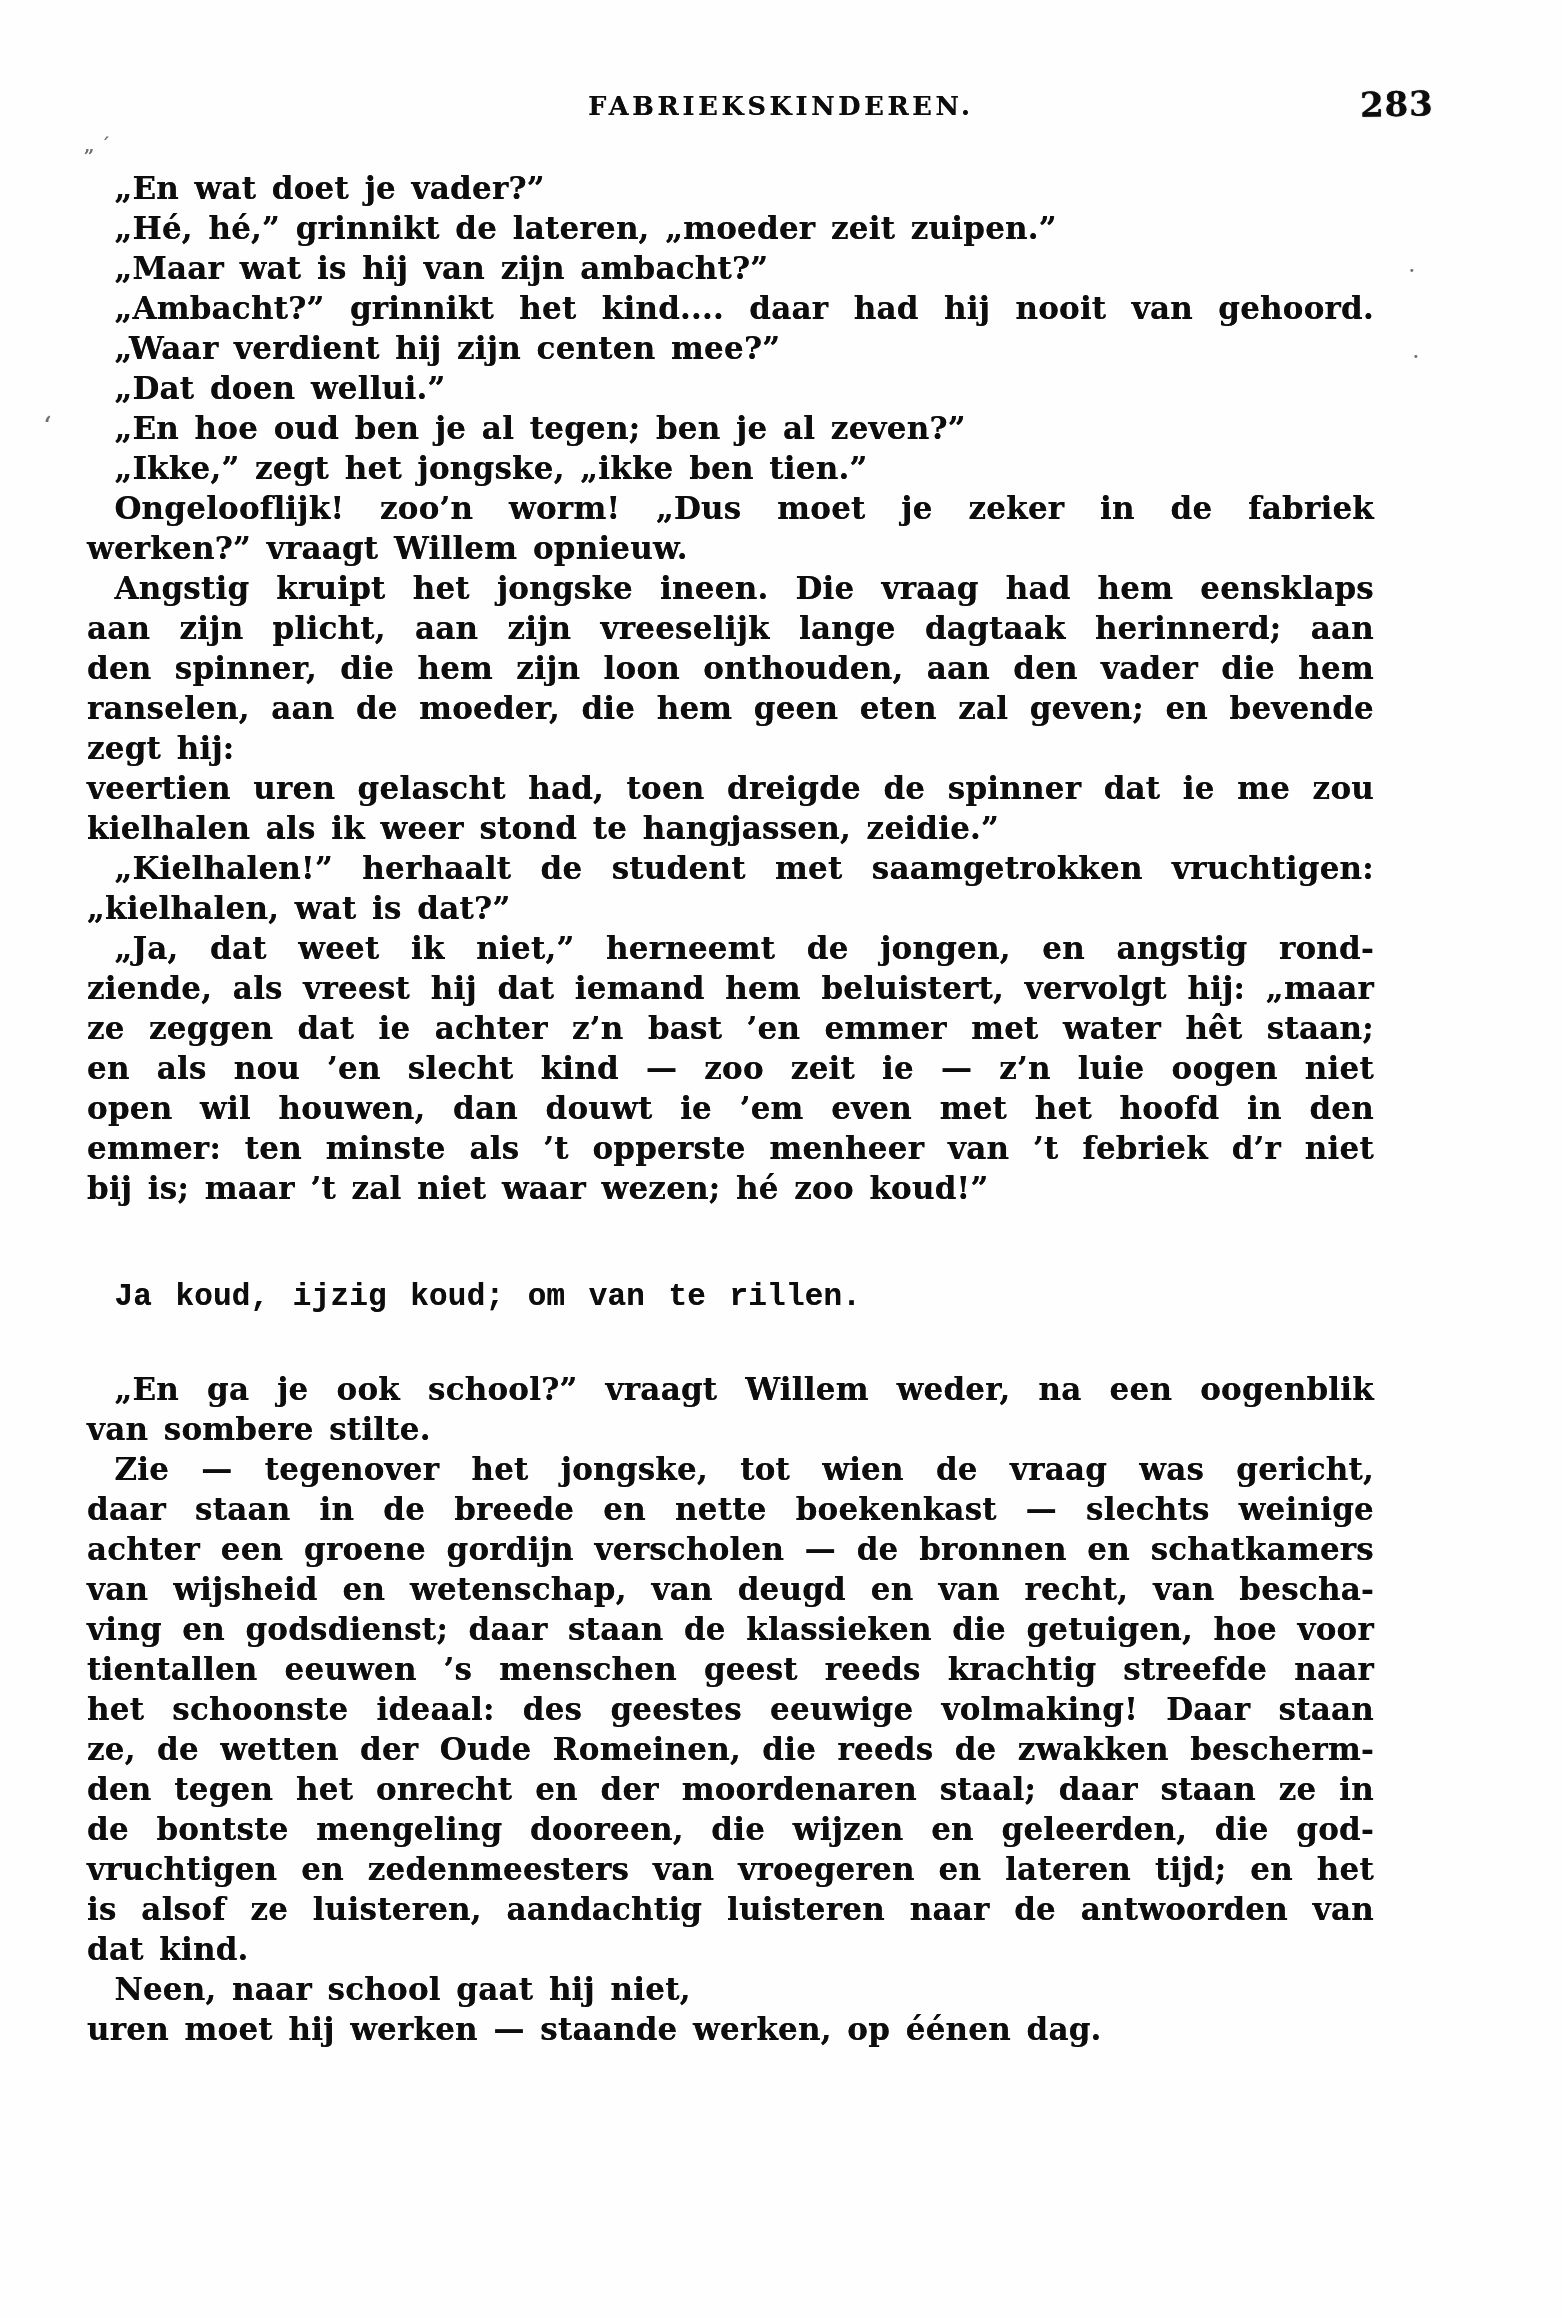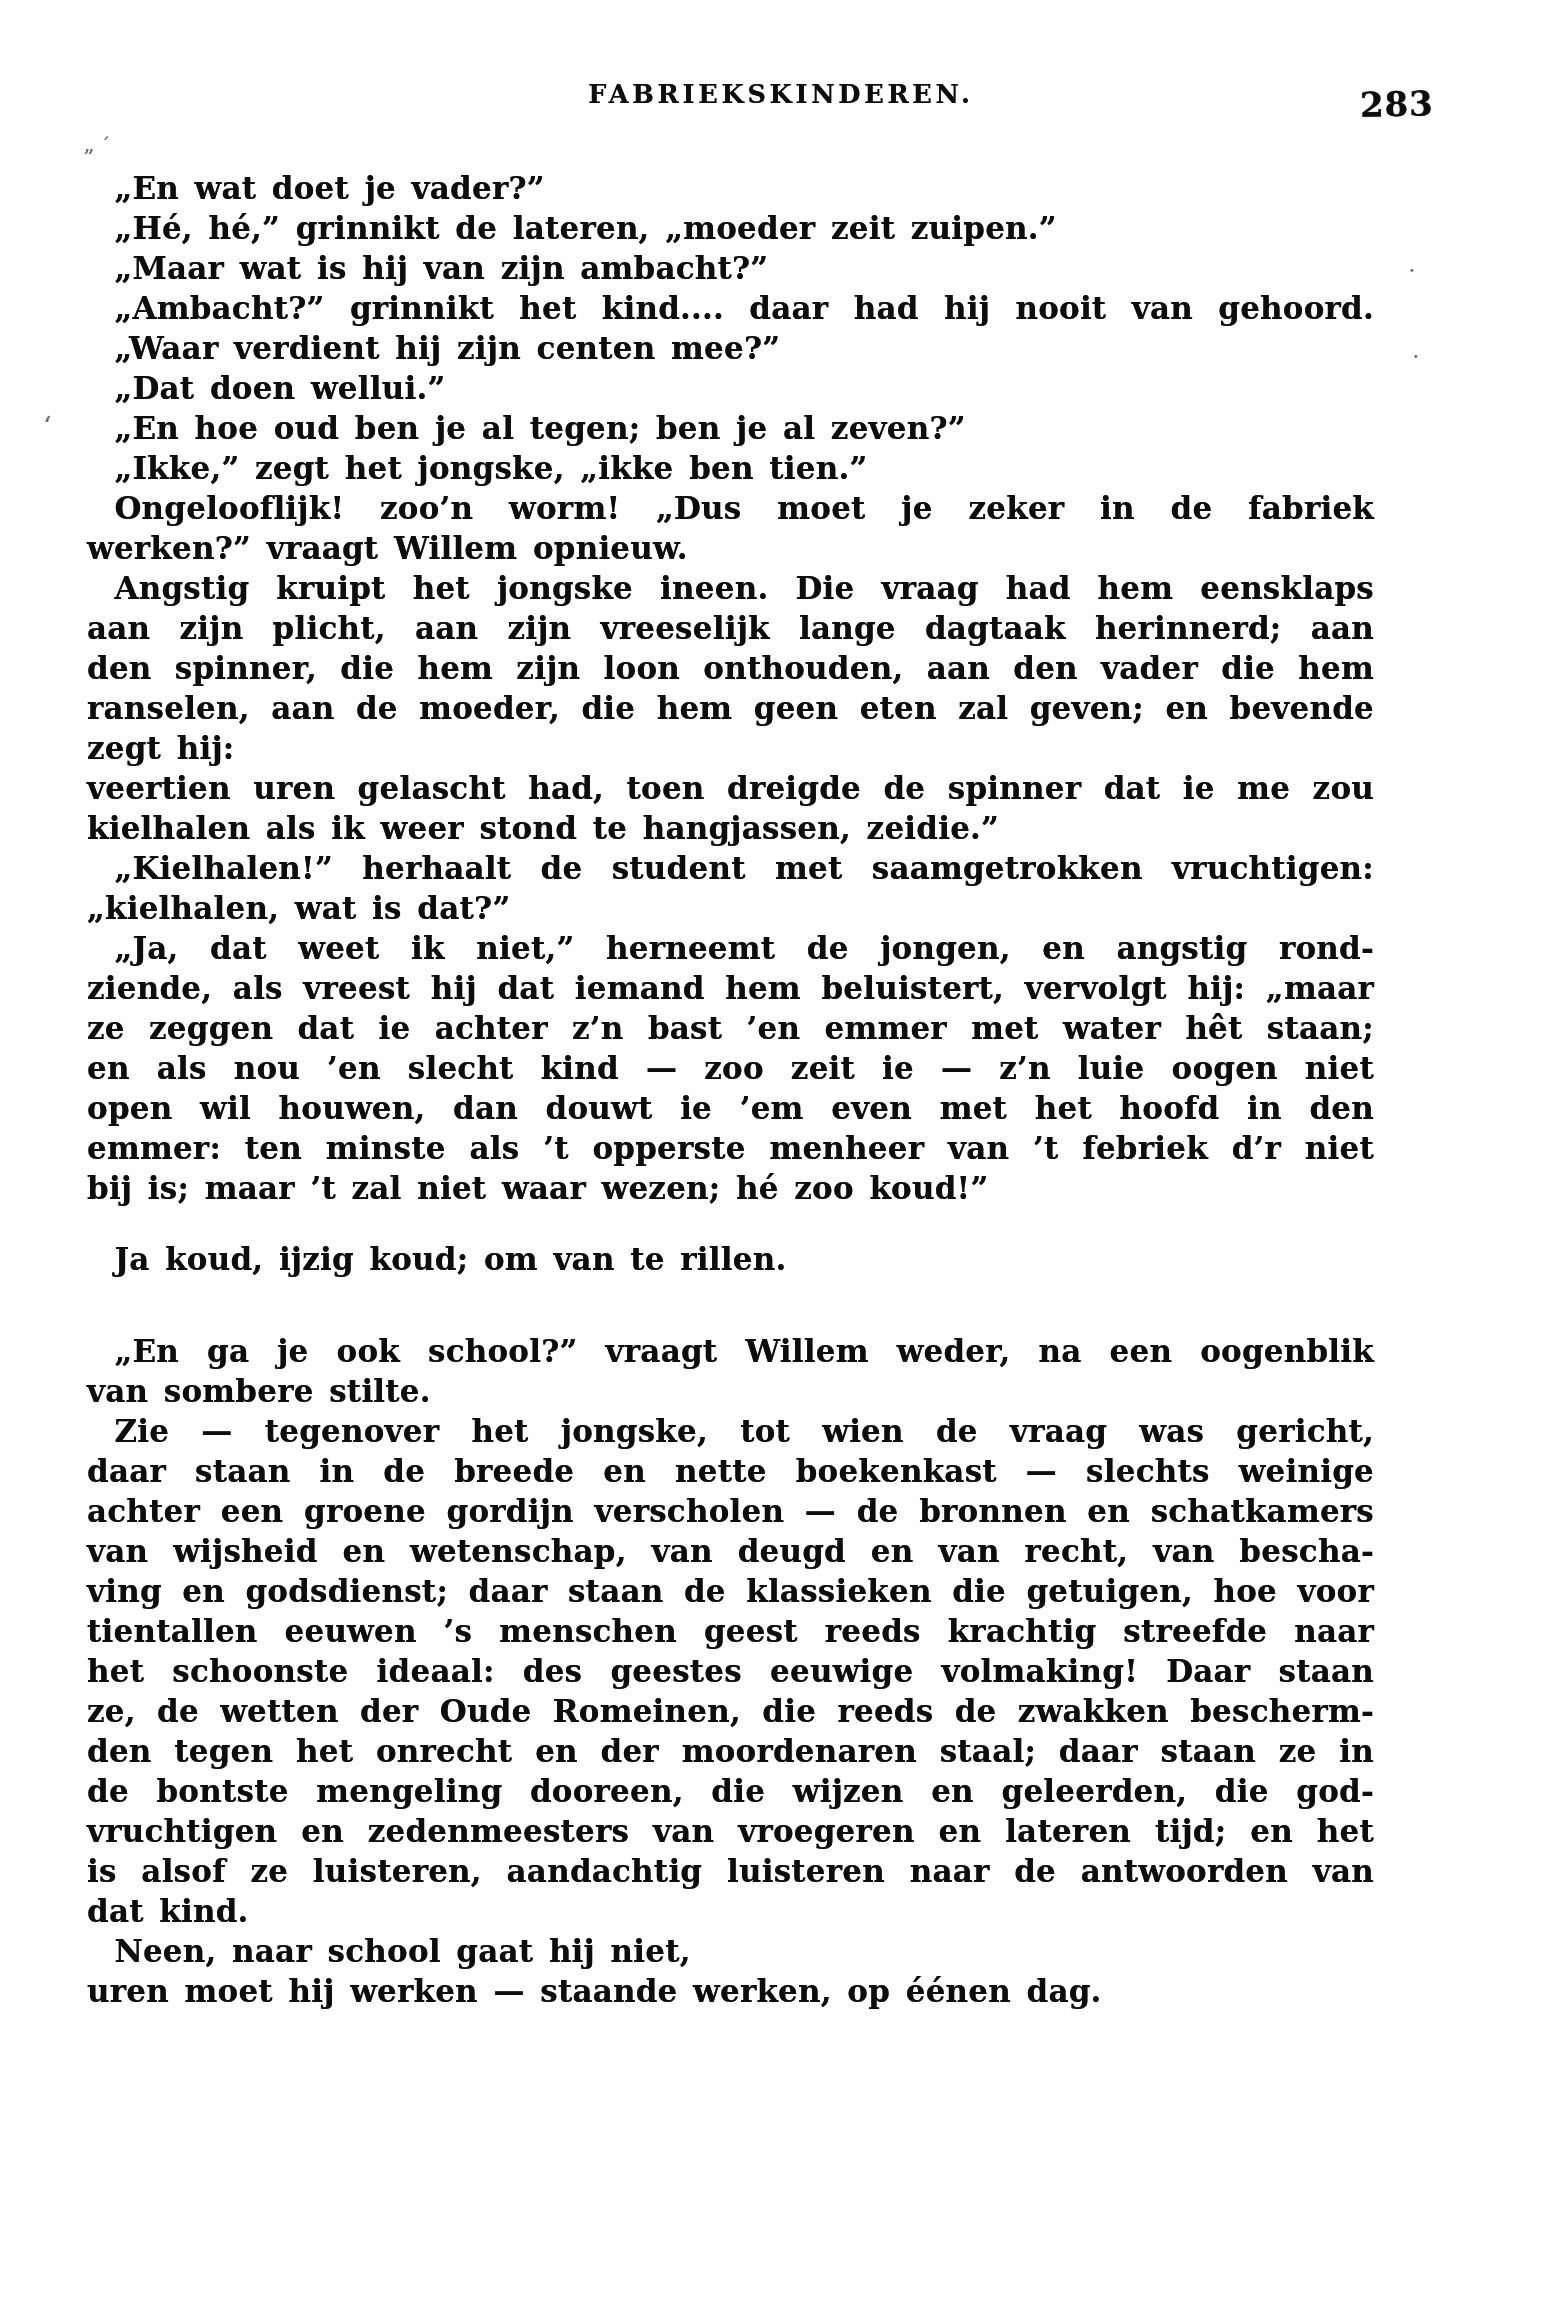--- a/index.html
+++ b/index.html
@@ -11,21 +11,21 @@
     position: relative;
     width: 1562px;
     height: 2318px;
     background: #fefefe;
     color: #0d0d0d;
     font-family: "DejaVu Serif", "Liberation Serif", serif;
     overflow: hidden;
   }
   .running-title {
     position: absolute;
-    top: 79px;
+    top: 91px;
     left: 0;
     width: 1562px;
     text-align: center;
     font-size: 25.6px;
     font-weight: bold;
     letter-spacing: 3.7px;
     text-shadow: 0 0 0.5px rgba(0,0,0,0.75);
   }
   .page-number {
     position: absolute;
@@ -107,21 +107,21 @@
       <div class="line">kielhalen als ik weer stond te hangjassen, zeidie.”</div>
       <div class="line indent just">„Kielhalen!” herhaalt de student met saamgetrokken vruchtigen:</div>
       <div class="line">„kielhalen, wat is dat?”</div>
       <div class="line indent just">„Ja, dat weet ik niet,” herneemt de jongen, en angstig rond-</div>
       <div class="line just">ziende, als vreest hij dat iemand hem beluistert, vervolgt hij: „maar</div>
       <div class="line just">ze zeggen dat ie achter z’n bast ’en emmer met water hêt staan;</div>
       <div class="line just">en als nou ’en slecht kind — zoo zeit ie — z’n luie oogen niet</div>
       <div class="line just">open wil houwen, dan douwt ie ’em even met het hoofd in den</div>
       <div class="line just">emmer: ten minste als ’t opperste menheer van ’t febriek d’r niet</div>
       <div class="line">bij is; maar ’t zal niet waar wezen; hé zoo koud!”</div>
-      <div class="line indent" style="margin-top: 31px;">Ja koud, ijzig koud; om van te rillen.</div>
+      <div class="line indent" style="margin-top: 69px; font-family: Liberation Mono, monospace;">Ja koud, ijzig koud; om van te rillen.</div>
       <div class="line indent just" style="margin-top: 52px;">„En ga je ook school?” vraagt Willem weder, na een oogenblik</div>
       <div class="line">van sombere stilte.</div>
       <div class="line indent just">Zie — tegenover het jongske, tot wien de vraag was gericht,</div>
       <div class="line just">daar staan in de breede en nette boekenkast — slechts weinige</div>
       <div class="line just">achter een groene gordijn verscholen — de bronnen en schatkamers</div>
       <div class="line just">van wijsheid en wetenschap, van deugd en van recht, van bescha-</div>
       <div class="line just">ving en godsdienst; daar staan de klassieken die getuigen, hoe voor</div>
       <div class="line just">tientallen eeuwen ’s menschen geest reeds krachtig streefde naar</div>
       <div class="line just">het schoonste ideaal: des geestes eeuwige volmaking! Daar staan</div>
       <div class="line just">ze, de wetten der Oude Romeinen, die reeds de zwakken bescherm-</div>

